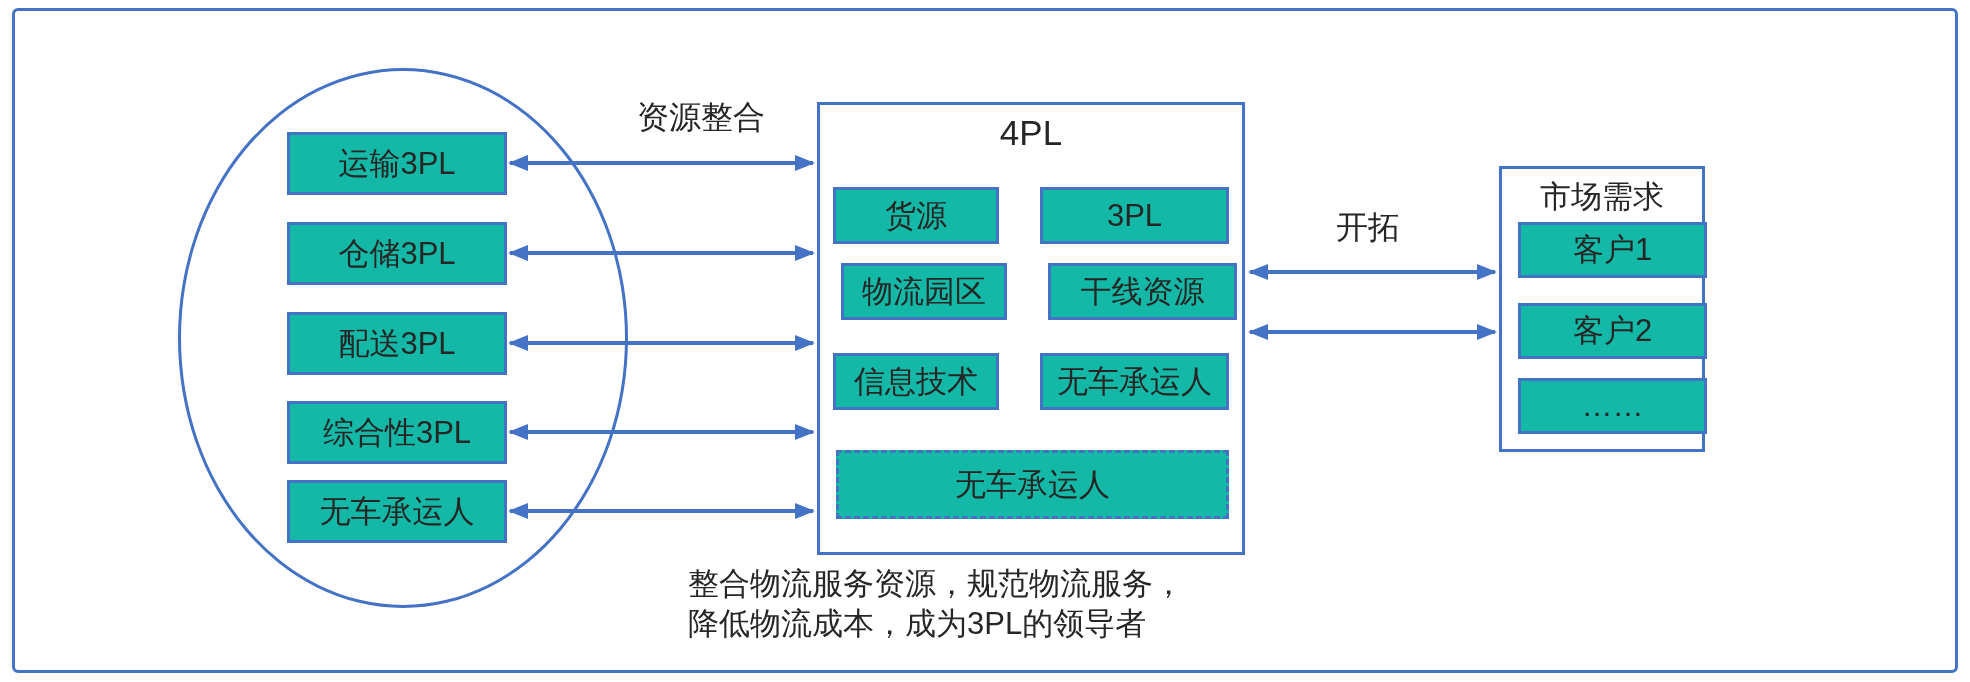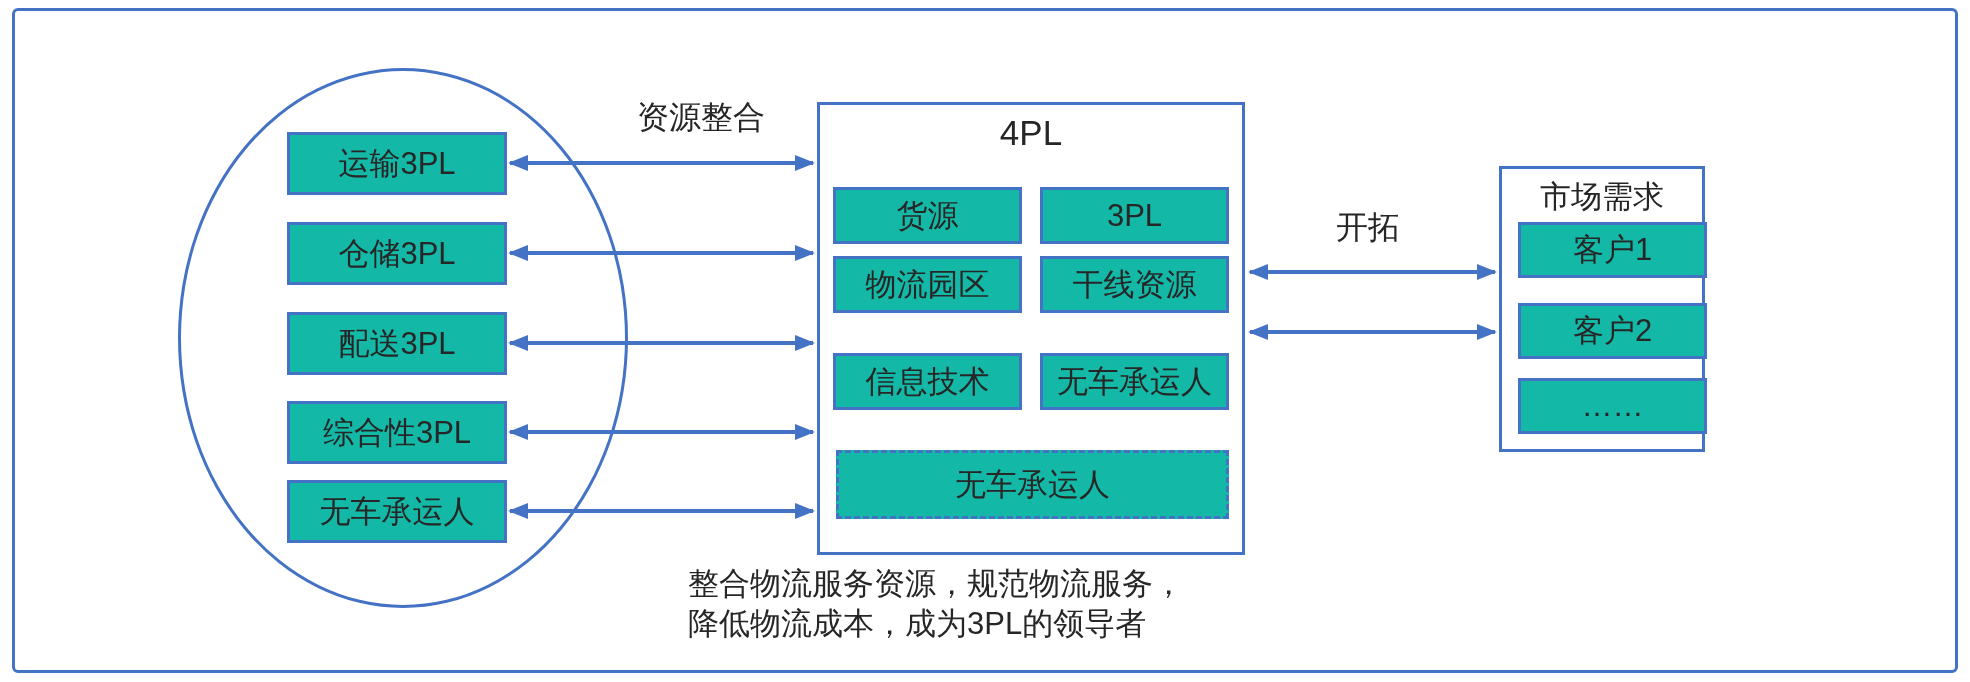--- a/index.html
+++ b/index.html
@@ -36,24 +36,24 @@
   .lbox{left:287px;width:220px;height:63px;}
   .fourpl{
     position:absolute;left:817px;top:102px;width:428px;height:453px;
     border:3px solid var(--accent);box-sizing:border-box;background:#fff;
   }
   .fourpl-title{
     position:absolute;left:0;top:8px;width:100%;
     text-align:center;font-size:35px;color:var(--text);
   }
   .cell{height:57px;}
-  .cell.c1{left:13px;width:189px;}
+  .cell.c1{left:13px;width:166px;}
   .cell.c2{left:220px;width:189px;}
   .cell.r1{top:82px;}
-  .cell.r2{top:151px;}
+  .cell.r2{top:158px;margin-left:8px;}
   .cell.r3{top:248px;}
   .platform{
     left:16px;top:345px;width:393px;height:69px;
     border-style:dashed;border-width:3px;
   }
   .market{
     position:absolute;left:1499px;top:166px;width:206px;height:286px;
     border:3px solid var(--accent);box-sizing:border-box;background:#fff;padding-left:48px;
   }
   .market-title{

